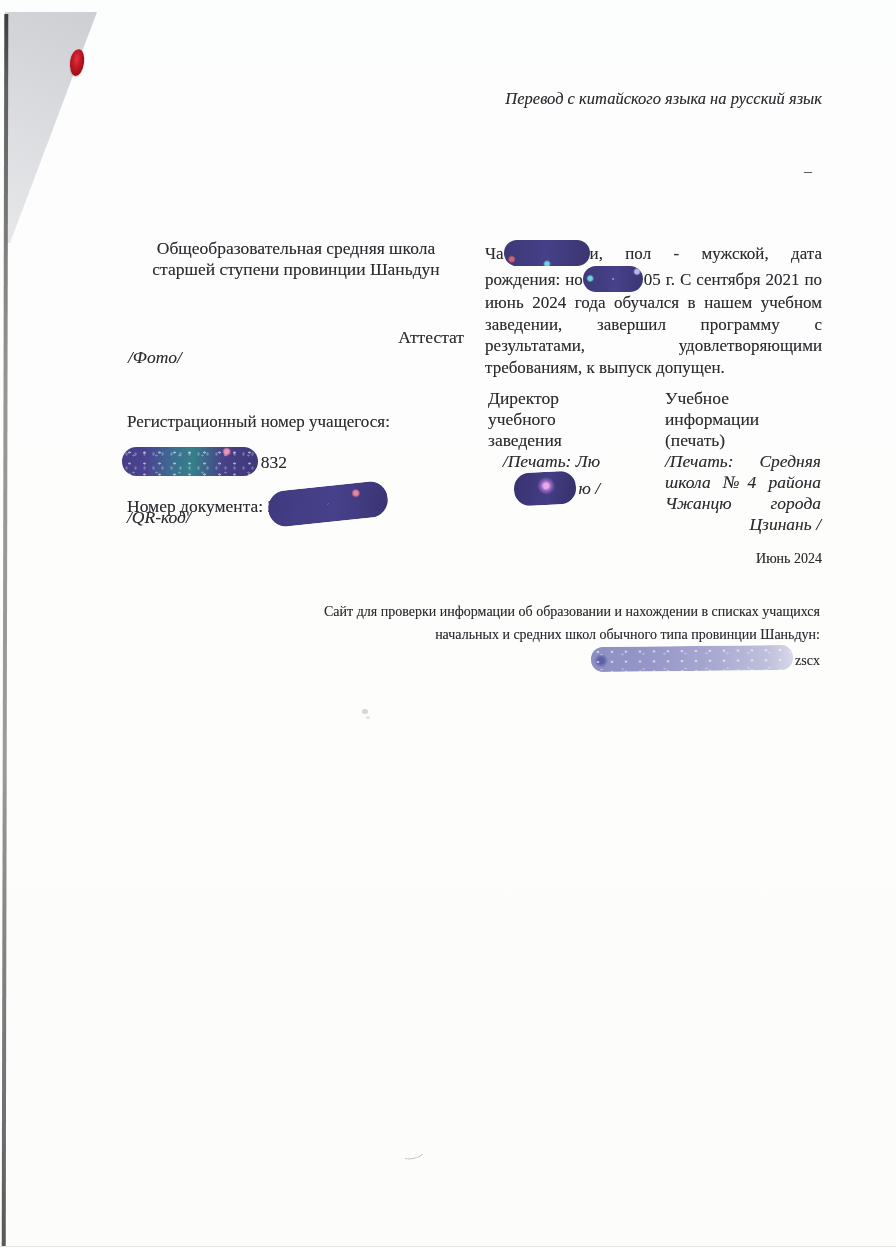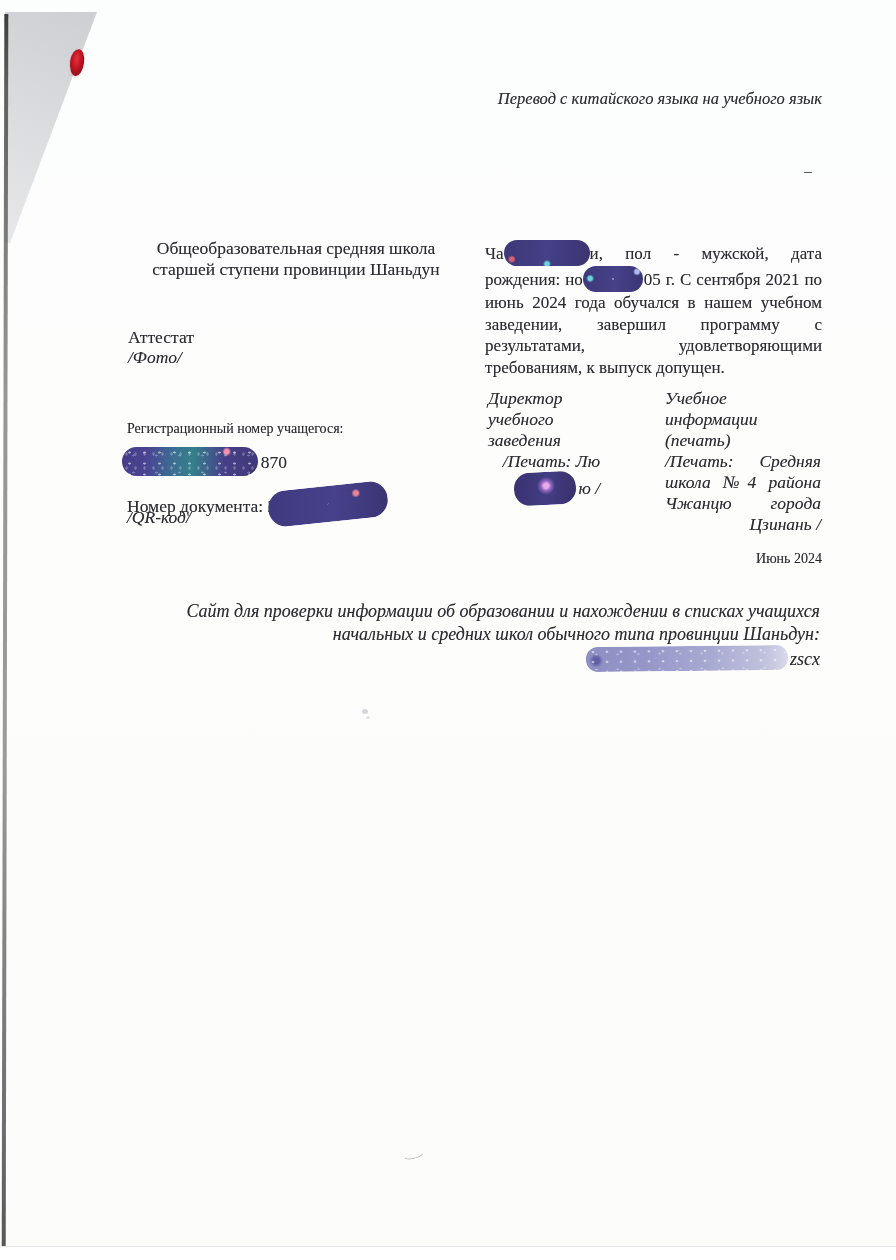--- a/index.html
+++ b/index.html
@@ -96,60 +96,60 @@
       radial-gradient(rgba(255,255,255,.6) 1px,transparent 1.8px),
       radial-gradient(rgba(255,255,255,.4) .9px,transparent 1.6px),
       radial-gradient(circle at 5% 55%,rgba(90,90,160,.9) 0 3px,rgba(90,90,160,0) 7px),
       linear-gradient(92deg,#8d8ec2 0%,#9697c8 30%,#a9aad2 62%,#c0c1dc 88%,#d9d9ea 100%);
     background-size:14px 10px,21px 15px,100% 100%,100% 100%;
   }
   
   .translation-note{top:89px;right:74px;font-style:italic;font-size:16.5px;}
   .dash-mark{top:162px;left:804px;font-size:16px;color:#4e4e52;}
   .school-name{left:128px;top:238px;width:336px;text-align:center;font-size:17.5px;line-height:20.6px;}
-  .doc-title{left:128px;top:327px;width:336px;text-align:left;font-size:17.5px;}
+  .doc-title{left:128px;top:327px;width:336px;text-align:right;font-size:17.5px;}
   .photo-note{left:128px;top:347px;width:336px;text-align:left;font-size:17.5px;font-style:italic;}
-  .reg-label{left:127px;top:421px;font-size:14px;}
+  .reg-label{left:127px;top:412px;font-size:17px;}
   .reg-line{left:127px;top:447px;font-size:17.5px;}
   .doc-line{left:127px;top:486px;font-size:17.5px;}
   .qr-note{left:127px;top:507px;font-size:17.5px;font-style:italic;}
   .student-par{left:485px;top:240px;width:337px;font-size:17px;line-height:21.6px;text-align:justify;}
   .sig-director{left:488px;top:388px;width:112px;font-size:17.5px;line-height:21px;}
   .sig-school{left:665px;top:388px;width:156px;font-size:17.5px;line-height:21px;}
-  .sig-line{display:block;font-style:italic;}
+  .sig-line{display:block;}
   .spread{text-align:justify;text-align-last:justify;}
   .it{font-style:italic;text-align:right;}
   .issue-date{top:551px;right:74px;font-size:14px;}
-  .footer{right:76px;top:600px;width:660px;text-align:right;font-size:18px;line-height:23.2px;}
+  .footer{right:76px;top:600px;width:660px;text-align:right;font-size:14px;line-height:23.2px;}
 </style>
 </head>
 <body>
 
 <div class="page-texture"></div>
 
 <div class="corner-wedge"></div>
 <div class="edge-line"></div>
 <div class="red-mark"></div>
 <div class="bottom-edge"></div>
 <div class="speck"></div>
 <div class="scratch"></div>
 
-<div class="txt translation-note">Перевод с китайского языка на учебного язык</div>
+<div class="txt translation-note">Перевод с китайского языка на русский язык</div>
 <div class="txt dash-mark">–</div>
 
 <div class="txt school-name">
   <span>Общеобразовательная средняя школа</span><br>
   <span>старшей ступени провинции Шаньдун</span>
 </div>
 <div class="txt doc-title">Аттестат</div>
 <div class="txt photo-note">/Фото/</div>
 
 <div class="txt reg-label">Регистрационный номер учащегося:</div>
 <div class="txt reg-line">
-  <span>2</span><span class="blob speckle blob-reg"></span><span>870</span>
+  <span>2</span><span class="blob speckle blob-reg"></span><span>832</span>
 </div>
 <div class="txt doc-line">
   <span>Номер документа: 2</span><span class="blob blob-doc"></span><span>389</span>
 </div>
 <div class="txt qr-note">/QR-код/</div>
 
 <div class="txt student-par">
   <span>Ча</span><span class="blob blob-name"></span><span>и, пол - мужской, дата рождения: но</span><span class="blob blob-birth"></span><span>05 г. С сентября 2021 по июнь 2024 года обучался в нашем учебном заведении, завершил программу с результатами, удовлетворяющими требованиям, к выпуск допущен.</span>
 </div>
 

